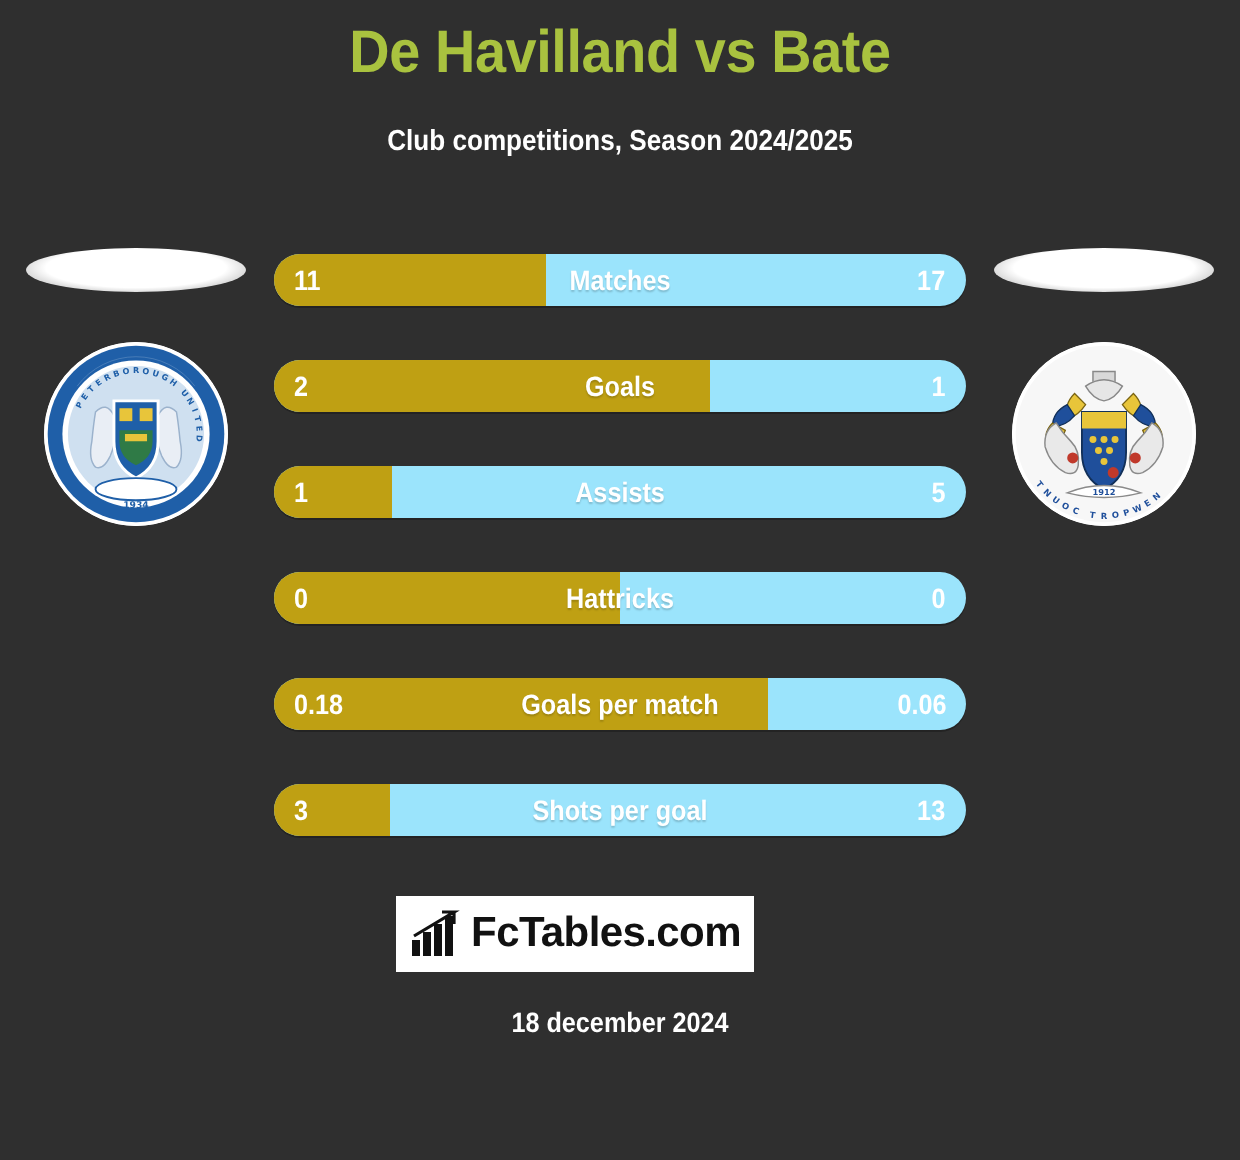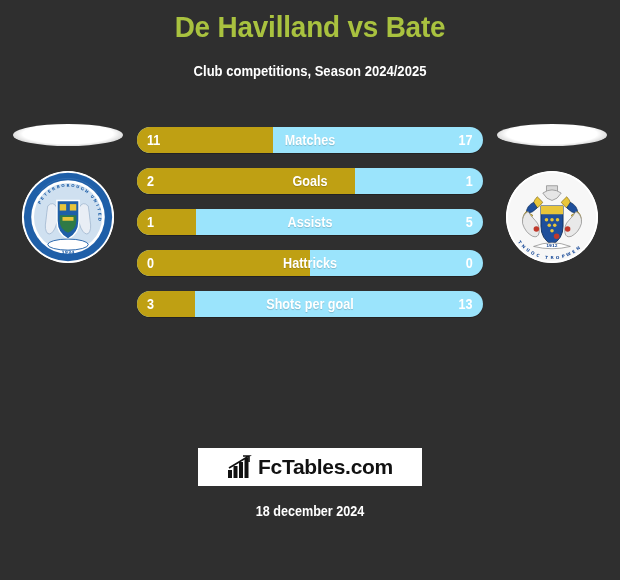--- a/index.html
+++ b/index.html
@@ -50,21 +50,21 @@
     overflow:hidden;
     background:#ffffff;
   }
   .crest svg{display:block;width:92px;height:92px;}
 
   
   .bars{position:absolute;left:137px;top:127px;width:346px;}
   .bar-row{
     position:relative;
     height:26px;
-    margin-bottom:15px;
+    margin-bottom:27px;
     border-radius:13px;
     overflow:hidden;
     background:#9be4fc;
     box-shadow:0 1px 0 rgba(0,0,0,0.25);
   }
   .bar-fill{
     position:absolute;left:0;top:0;height:100%;
     background:#bfa013;
   }
   .bar-home,.bar-away,.bar-label{
@@ -77,21 +77,21 @@
   .bar-away{right:10px;transform-origin:right center;}
   .bar-label{
     left:0;width:346px;text-align:center;
     transform-origin:center center;
     text-shadow:0 1px 1px rgba(0,0,0,0.18);
   }
 
   
   .fct{
     position:absolute;left:198px;top:448px;
-    width:224px;height:38px;
+    width:179px;height:38px;
     background:#ffffff;
     display:flex;align-items:center;justify-content:center;
     gap:5px;
   }
   .fct-icon{display:block;}
   .fct-text{
     font-size:21px;font-weight:bold;color:#111111;
     letter-spacing:-0.3px;
   }
 
@@ -224,20 +224,26 @@
         <div class="bar-label">Assists</div>
         <div class="bar-away">5</div>
       </div>
       <div class="bar-row">
         <div class="bar-fill" style="width: 50%;"></div>
         <div class="bar-home">0</div>
         <div class="bar-label">Hattricks</div>
         <div class="bar-away">0</div>
       </div>
       <div class="bar-row">
+        <div class="bar-fill" style="width: 71.5%;"></div>
+        <div class="bar-home">0.18</div>
+        <div class="bar-label">Goals per match</div>
+        <div class="bar-away">0.06</div>
+      </div>
+      <div class="bar-row">
         <div class="bar-fill" style="width: 16.8%;"></div>
         <div class="bar-home">3</div>
         <div class="bar-label">Shots per goal</div>
         <div class="bar-away">13</div>
       </div>
     </div>
 
   <div class="fct">
     <svg class="fct-icon" width="26" height="24" viewBox="0 0 26 24" xmlns="http://www.w3.org/2000/svg">
       <rect x="1" y="15" width="4" height="8" fill="#111"></rect>

